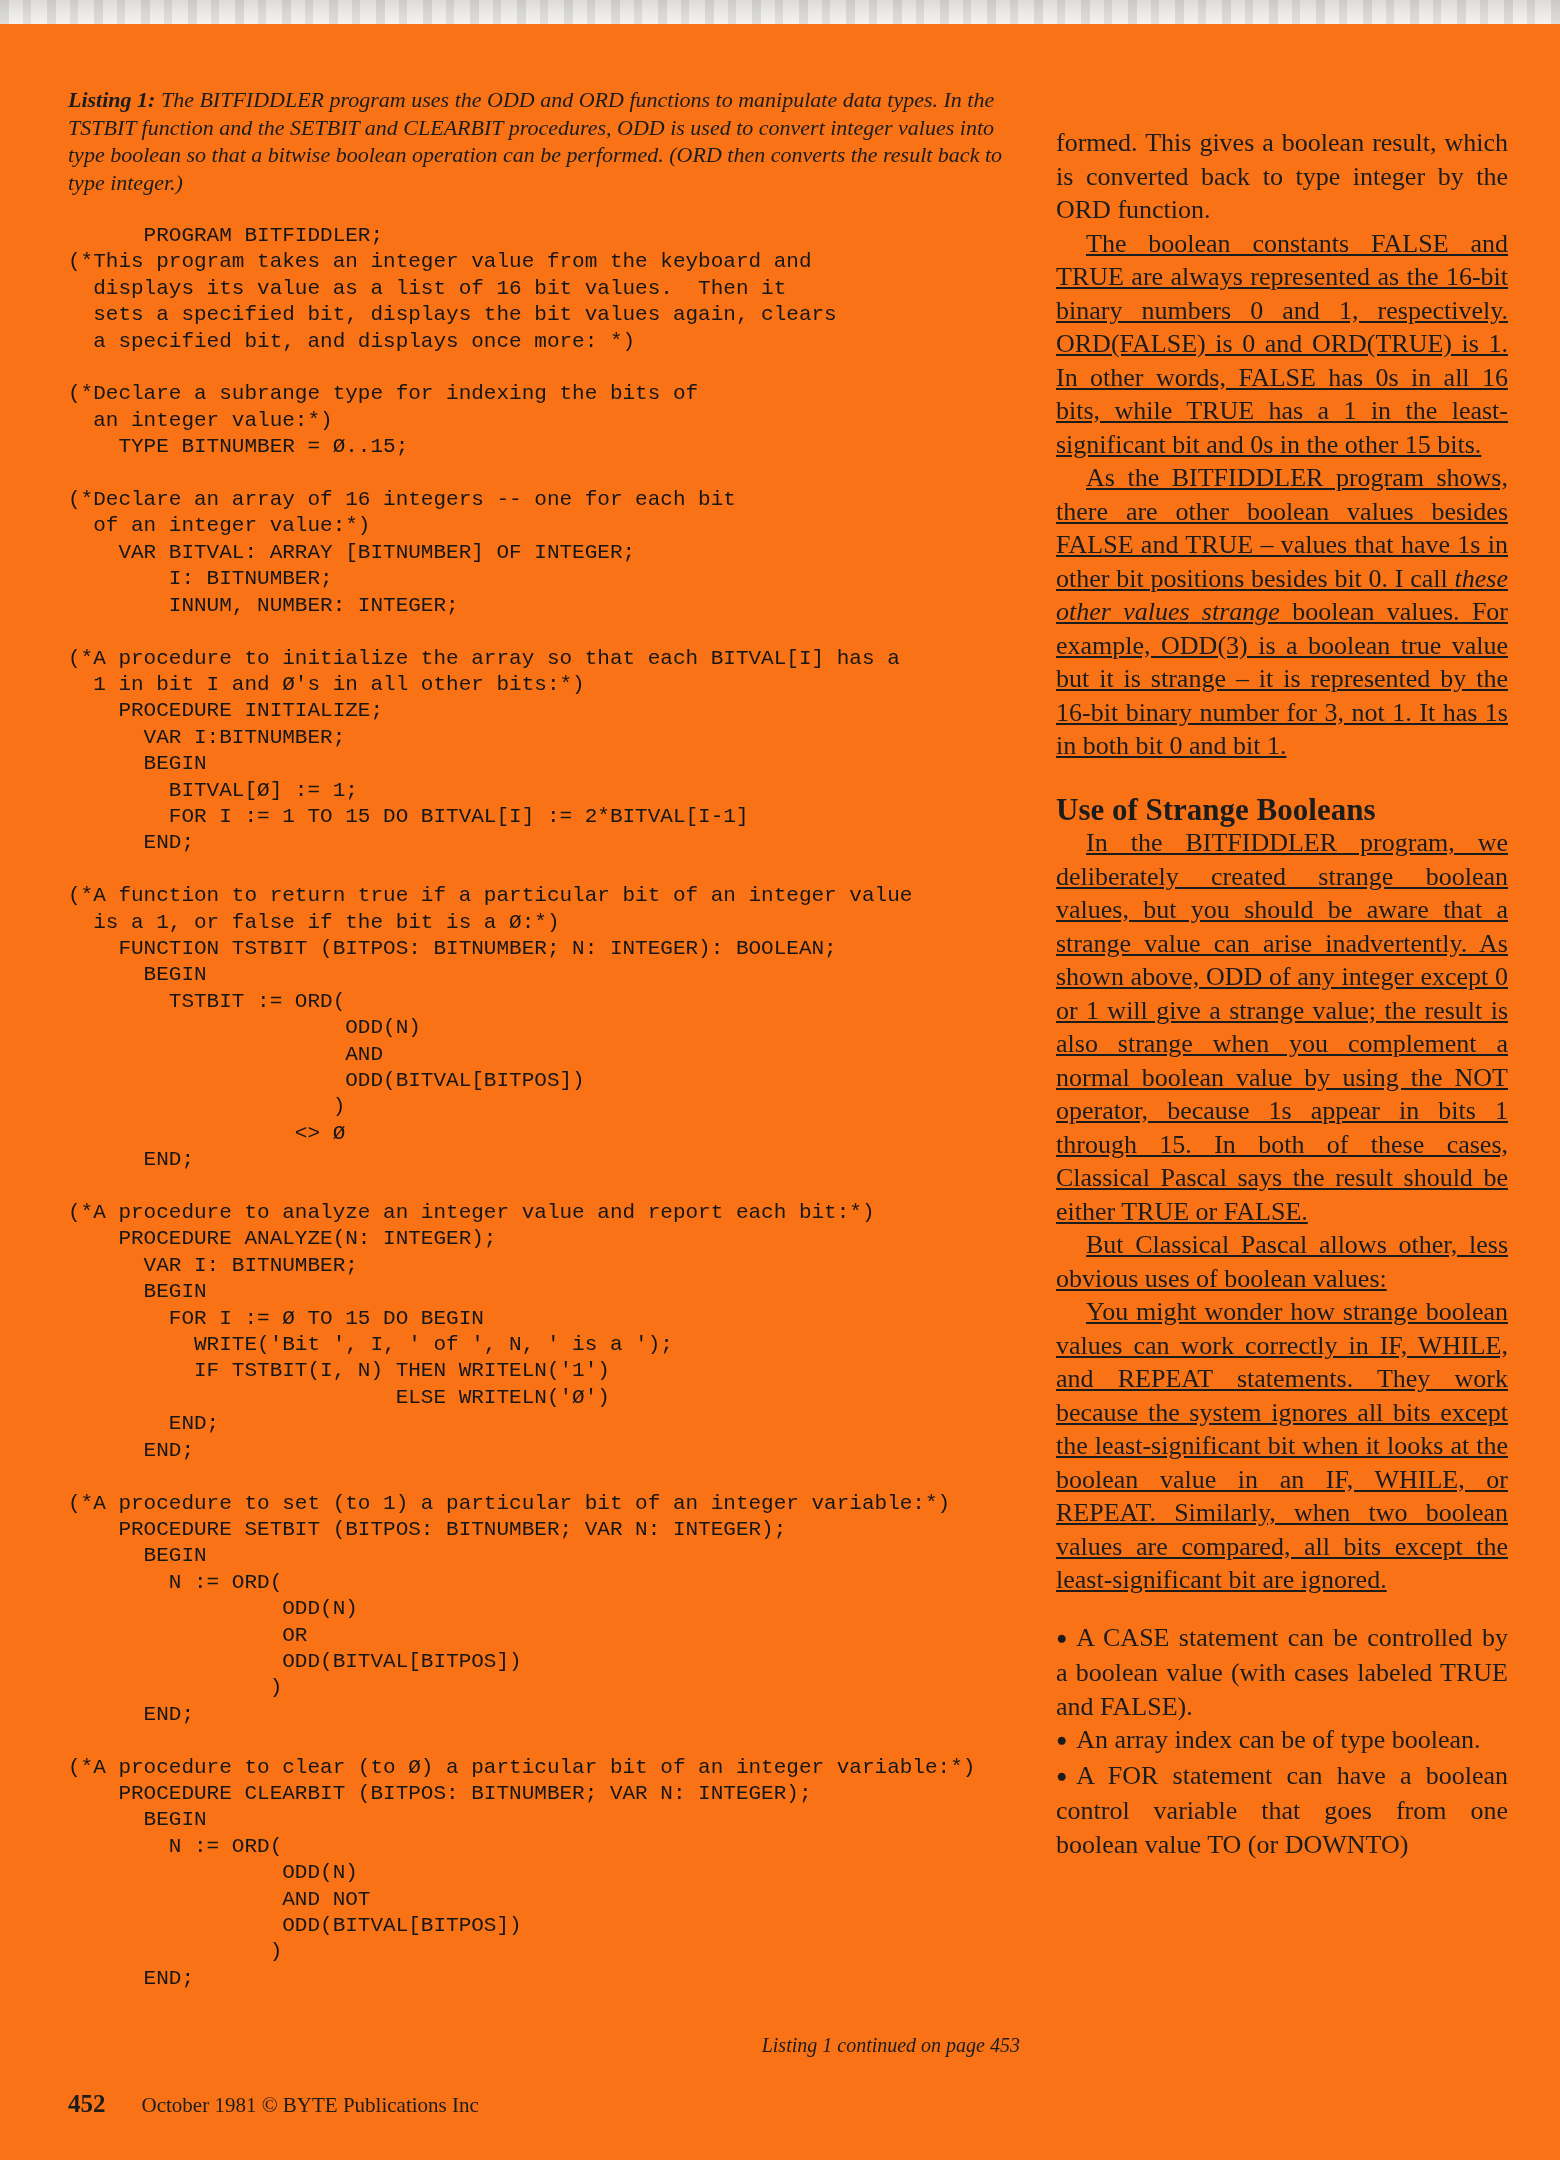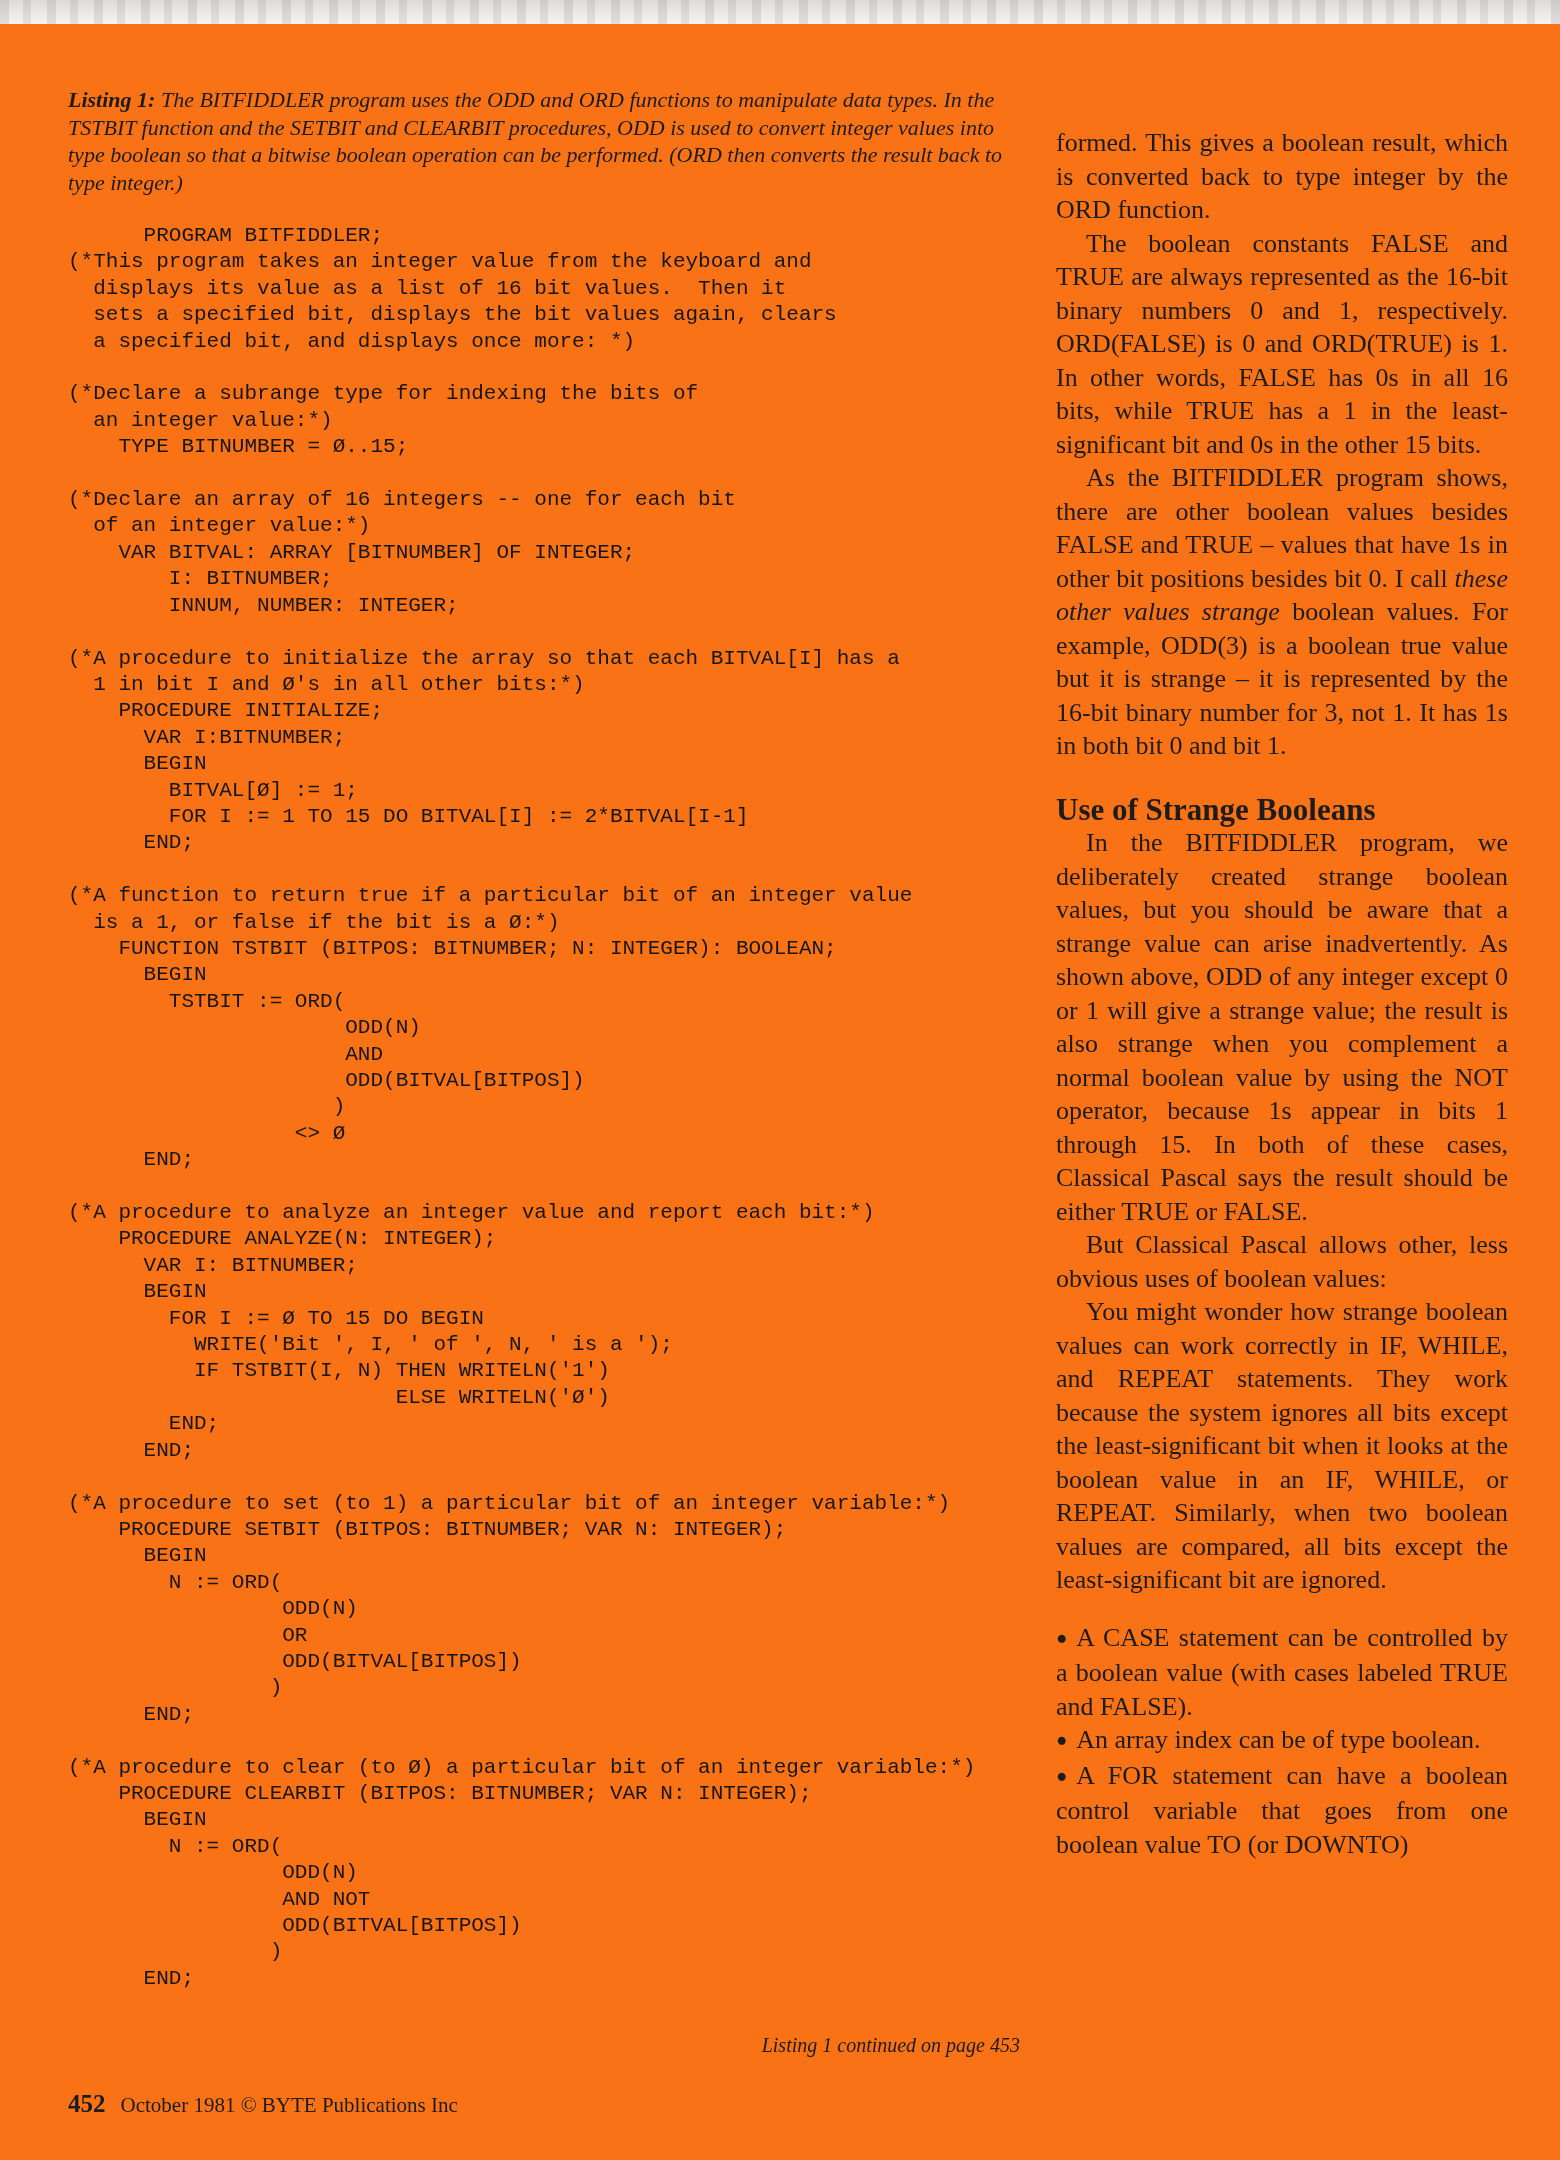--- a/index.html
+++ b/index.html
@@ -35,38 +35,38 @@
   .continued{
     position:absolute;left:68px;top:2034px;width:952px;
     text-align:right;font-style:italic;font-size:20px;
   }
   .article{
     position:absolute;left:1056px;top:126px;width:452px;
     font-size:26px;line-height:33.5px;
     text-align:justify;
   }
   .article p{margin:0;}
-  .article p.indent{text-indent:30px;}
+  .article p.indent{text-indent:30px;text-decoration:underline;}
   .article h3{
     margin:30px 0 0 0;
     font-size:31px;line-height:33.5px;font-weight:bold;
     text-align:left;
   }
   .article p.bullet{text-indent:0;}
   .article p.gap-top{margin-top:24px;}
   .article .dot{
     display:inline-block;
     font-size:0.72em;
     margin-right:9px;
     transform:translateY(-2px);
   }
   .article .it{font-style:italic;}
   .footer{
     position:absolute;left:68px;top:2090px;width:900px;
-    display:flex;align-items:baseline;gap:15px;
+    display:flex;align-items:baseline;gap:36px;
   }
   .footer .pageno{font-weight:bold;font-size:25px;}
   .footer .fline{font-size:21px;}
 </style>
 </head>
 <body>
 
 <div class="page">
 
   <div class="scan-edge"></div>

